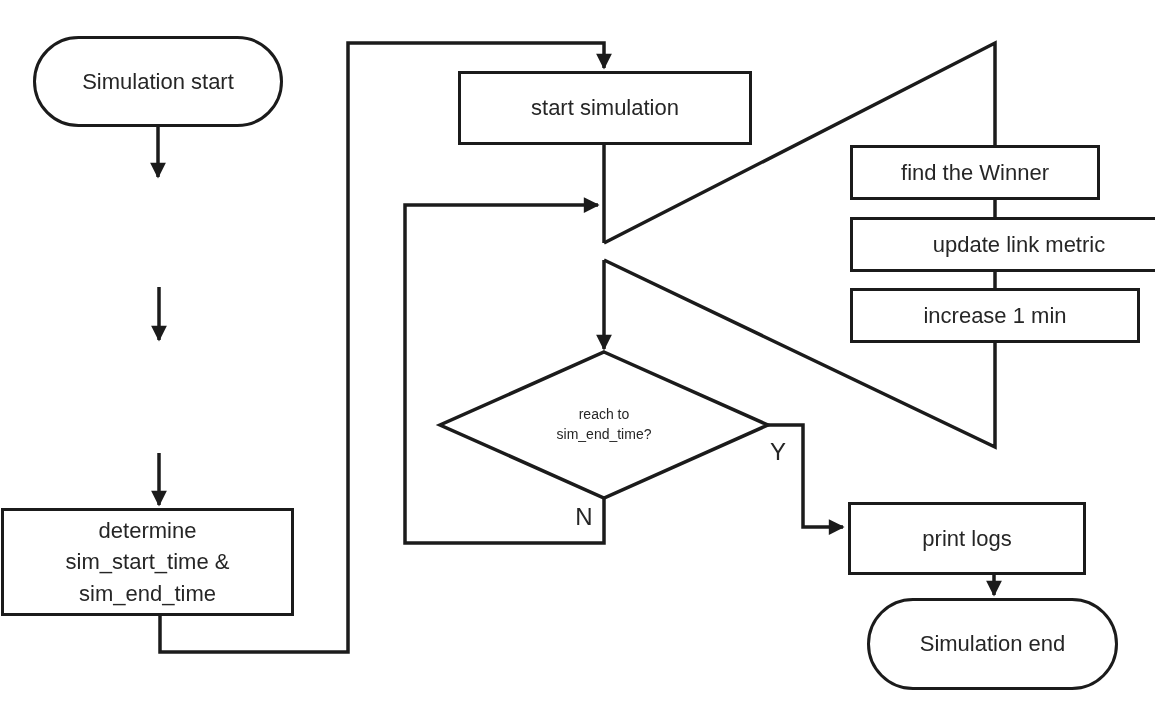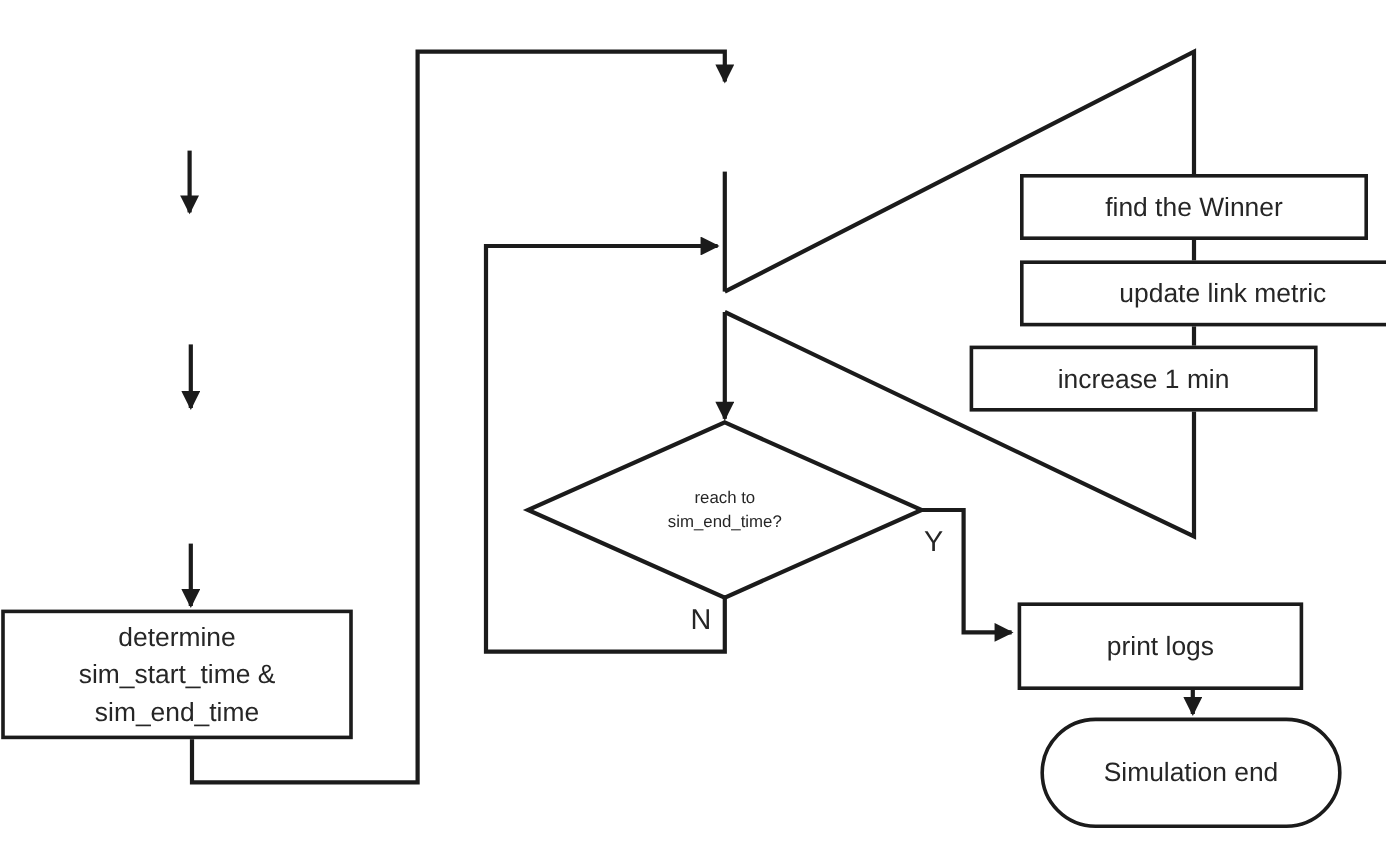--- a/index.html
+++ b/index.html
@@ -80,33 +80,35 @@
       <polyline points="159,287 159,340" marker-end="url(#arw)"></polyline>
       <polyline points="159,453 159,505" marker-end="url(#arw)"></polyline>
       <polyline points="160,614 160,652 348,652 348,43 604,43 604,68" marker-end="url(#arw)"></polyline>
       <polyline points="604,260 604,349" marker-end="url(#arw)"></polyline>
       <polyline points="604,496 604,543 405,543 405,205 598,205" marker-end="url(#arw)"></polyline>
       <polyline points="766,425 803,425 803,527 843,527" marker-end="url(#arw)"></polyline>
       <polyline points="994,561 994,595" marker-end="url(#arw)"></polyline>
     </g>
   </svg>
 
+  <div class="node terminator" style="left:33px; top:36px; width:250px; height:91px;">Simulation start</div>
 
 
 
   <div class="node" style="left:1px; top:508px; width:293px; height:108px;">determine
 sim_start_time &amp;
 sim_end_time</div>
 
+  <div class="node" style="left:458px; top:71px; width:294px; height:74px;">start simulation</div>
 
-  <div class="node" style="left:850px; top:145px; width:290px; height:55px;">find the Winner</div>
+  <div class="node" style="left:850px; top:145px; width:250px; height:55px;">find the Winner</div>
 
   <div class="node" style="left:850px; top:217px; width:338px; height:55px;">update link metric</div>
 
-  <div class="node" style="left:808px; top:288px; width:290px; height:55px;">increase 1 min</div>
+  <div class="node" style="left:850px; top:288px; width:290px; height:55px;">increase 1 min</div>
 
   <div class="decision-text" style="left:454px; top:356px; width:300px; height:138px;">reach to
 sim_end_time?</div>
 
   <div class="node" style="left:848px; top:502px; width:238px; height:73px;">print logs</div>
 
   <div class="node terminator" style="left:867px; top:598px; width:251px; height:92px;">Simulation end</div>
 
   <div class="branch-label" style="left:763px; top:438px; width:30px;">Y</div>
 

